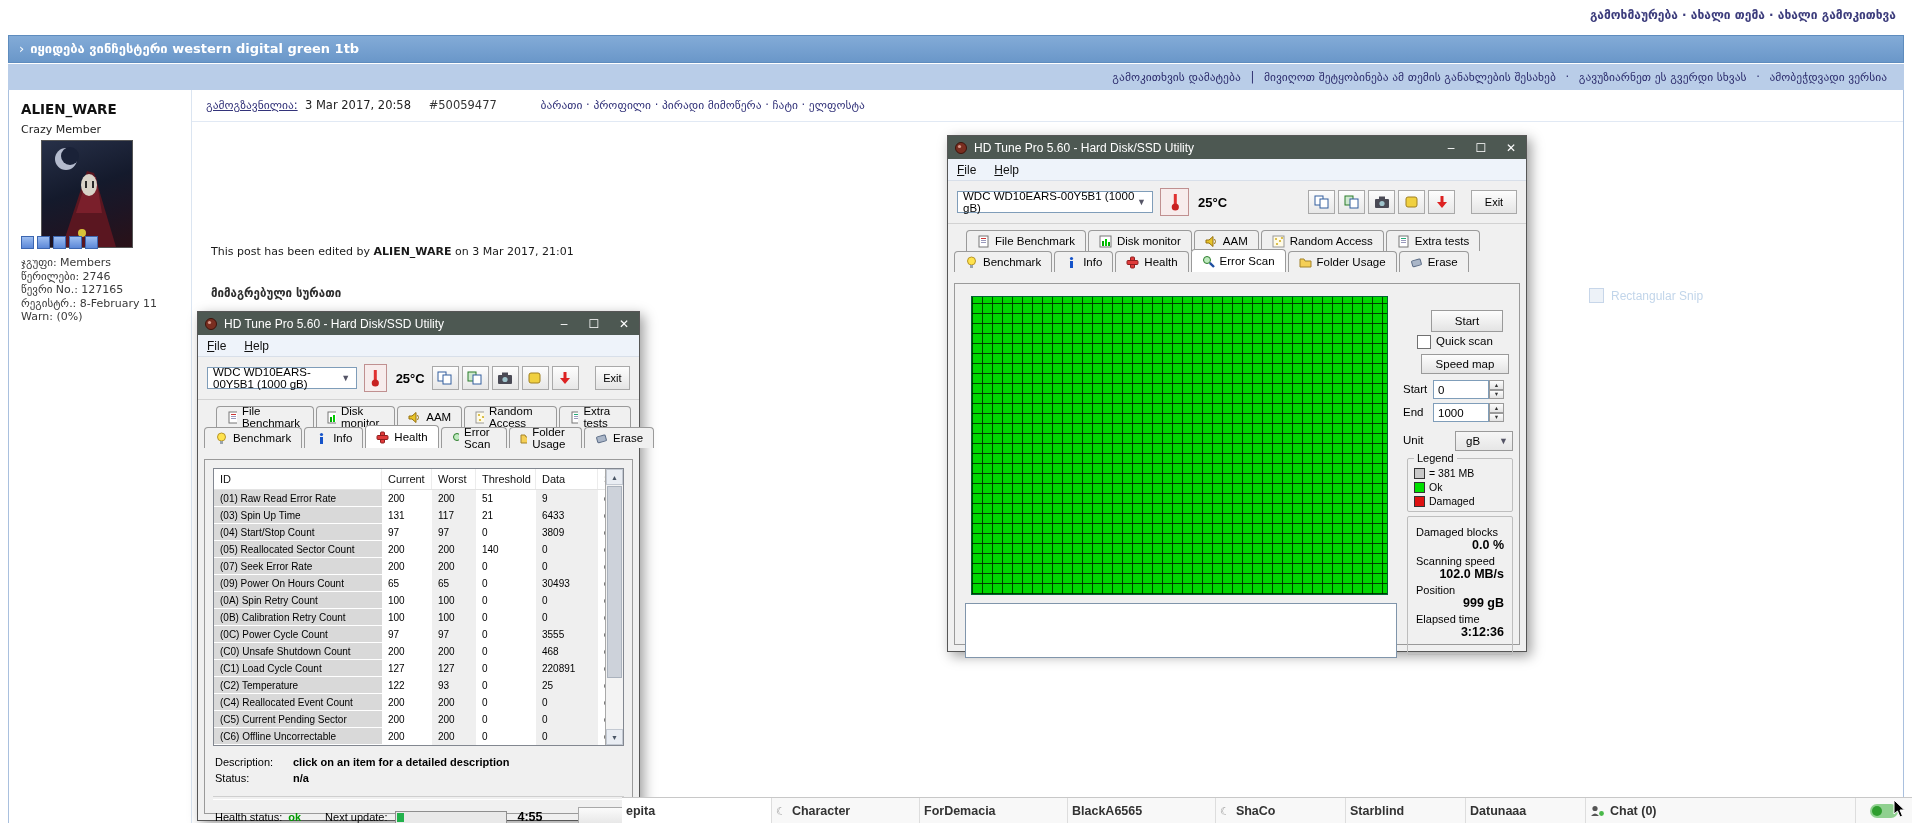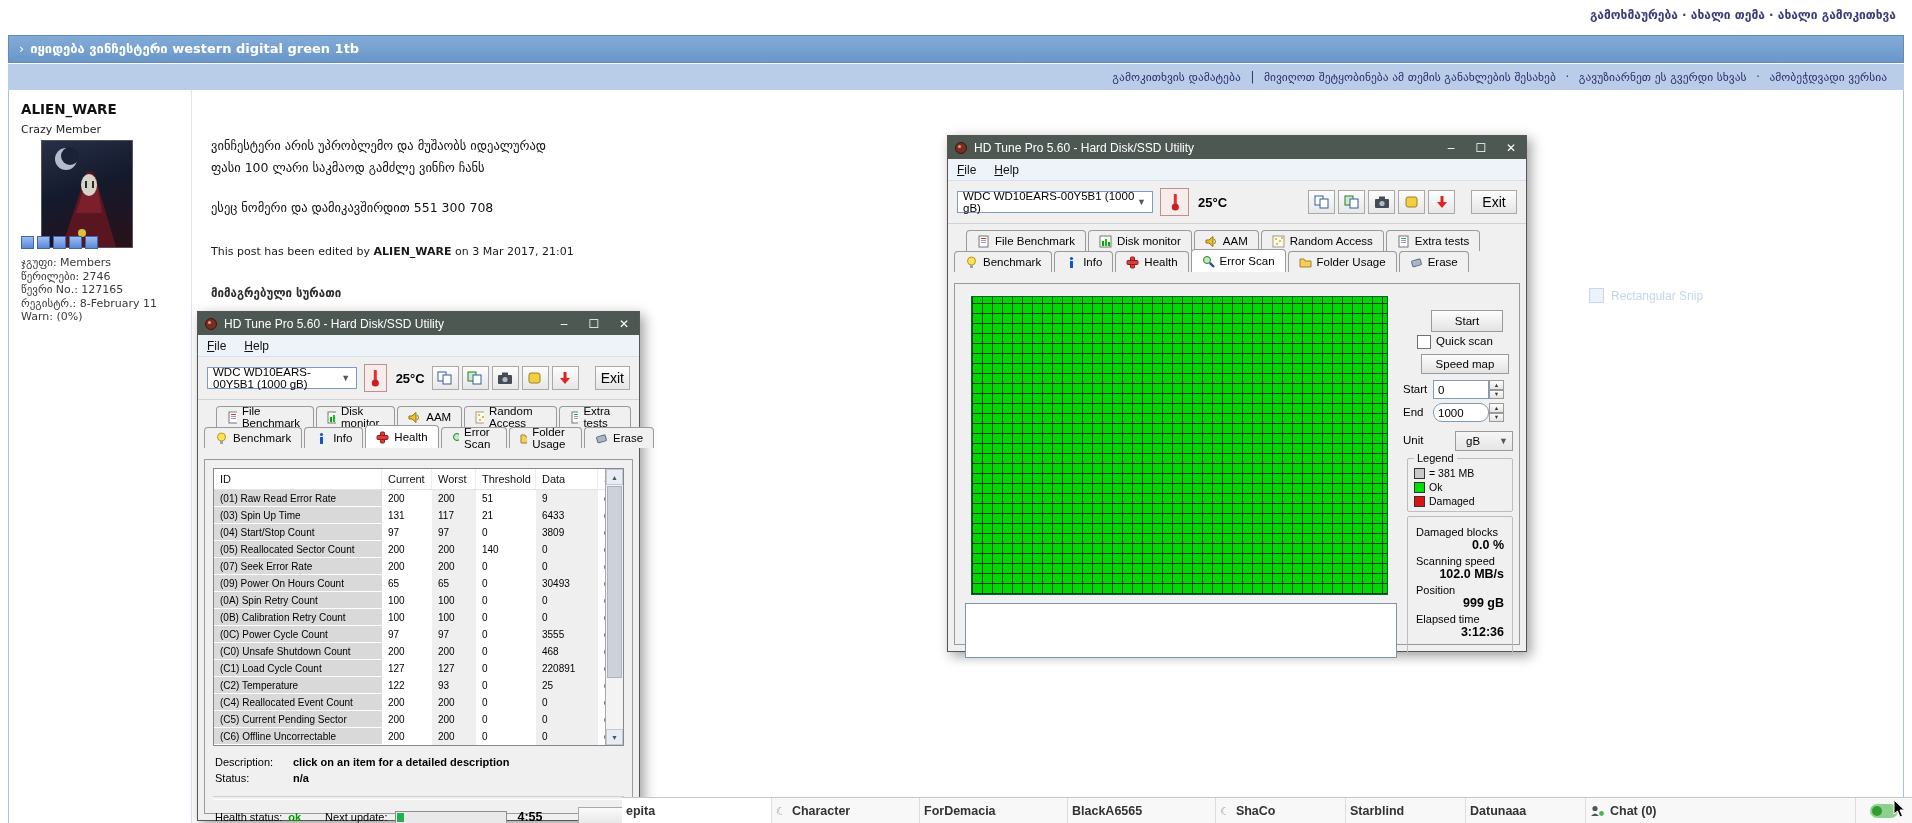--- a/index.html
+++ b/index.html
@@ -58,21 +58,21 @@
   .combo { width:196px; height:22px; box-sizing:border-box; background:#fff; border:1px solid #7f9db9;
            font-size:11.5px; display:flex; align-items:center; padding-left:5px; color:#000; }
   .combo-arrow { margin-left:auto; padding-right:6px; color:#556; font-size:9px; }
   .thermo-btn { width:27px; height:26px; border:1px solid #c09090; background:#f7ecec;
                 display:flex; align-items:center; justify-content:center; }
   .temp { font-size:13px; font-weight:bold; color:#000; margin-left:2px; }
   .tool-btns { margin-left:auto; display:flex; gap:3px; }
   .tool-btn { width:27px; height:24px; box-sizing:border-box; border:1px solid #a9a9a9;
               background:linear-gradient(#fdfdfd,#e7e7e7); display:flex; align-items:center; justify-content:center; }
   .exit-btn { width:46px; height:24px; box-sizing:border-box; border:1px solid #a9a9a9;
-              background:linear-gradient(#fdfdfd,#e5e5e5); font-size:14px; margin-left:9px;
+              background:linear-gradient(#fdfdfd,#e5e5e5); font-size:11px; margin-left:9px;
               display:flex; align-items:center; justify-content:center; color:#000; }
   .tabs-wrap { flex:none; padding:6px 6px 12px 6px; }
   .tab-row { display:flex; height:21px; }
   .tab-row.row1 { margin-left:12px; }
   .tab { display:flex; align-items:center; gap:5px; padding:0 10px; box-sizing:border-box; height:21px;
          border:1px solid #9a9a9a; border-bottom:none; border-radius:4px 4px 0 0; background:#f0f0f0;
          font-size:11.5px; margin-right:2px; color:#000; }
   .tab.active { background:#fff; height:23px; margin-top:-2px; position:relative; z-index:3; }
   .panel { flex:1; margin:0 6px 6px 6px; border:1px solid #9a9a9a; background:#f0f0f0; position:relative;
            margin-top:-1px; }
@@ -179,20 +179,26 @@
     <span>მივიღოთ შეტყობინება ამ თემის განახლების შესახებ</span>
     <span>·</span>
     <span>გავუზიარნეთ ეს გვერდი სხვას</span>
     <span>·</span>
     <span>ამობეჭდვადი ვერსია</span>
   </div>
 
   <div class="content-frame">
     <div class="col-divider"></div>
 
+    <div class="meta-row">
+      <span class="lnk">გამოგზავნილია:</span>
+      <span>&nbsp;</span><span>3 Mar 2017, 20:58</span>
+      <span class="pid">#50059477</span>
+      <span class="ulinks">ბარათი · პროფილი · პირადი მიმოწერა · ჩატი · ელფოსტა</span>
+    </div>
 
     <div class="sidebar">
       <div class="u-name">ALIEN_WARE</div>
       <div class="u-title">Crazy Member</div>
       <div class="avatar">
         <svg width="90" height="106">
           <circle cx="24" cy="18" r="11" fill="#cfd6e8" opacity="0.85"></circle>
           <circle cx="28" cy="15" r="9" fill="#1a2238"></circle>
           <path d="M45 30 L20 106 L74 106 L52 32 Z" fill="#5a1620"></path>
           <path d="M46 34 L34 72 L60 72 L54 36 Z" fill="#7a1f2b"></path>
@@ -212,25 +218,20 @@
       <div class="sidebar-info">
 
       <div>ჯგუფი: Members</div>
           <div>წერილები: 2746</div>
           <div>წევრი No.: 127165</div>
           <div>რეგისტრ.: 8-February 11</div>
           <div>Warn: (0%)</div>
         </div>
     </div>
 
-    <div class="post-body">
-      <p>ვინჩესტერი არის უპრობლემო და მუშაობს იდეალურად</p>
-      <p>ფასი 100 ლარი საკმაოდ გამძლე ვინჩო ჩანს</p>
-      <p class="gap">ესეც ნომერი და დამიკავშირდით 551 300 708</p>
-    </div>
     <div class="edit-note">
       <span>This post has been edited by</span>
       <b>ALIEN_WARE</b>
       <span>on 3 Mar 2017, 21:01</span>
     </div>
     <div class="attach-label">მიმაგრებული სურათი</div>
   </div>
 
   <div class="win" style="left:197px; top:311px; width:443px; height:510px;">
     <div class="titlebar">
@@ -730,21 +731,21 @@
       <div class="es-btn es-speed">Speed map</div>
 
       <span class="fld-label" style="left:448px; top:99px;">Start</span>
       <input class="fld" style="left: 478px; top: 96px;" value="0">
       <div class="spin" style="left:534px; top:96px;">
           <div>▲</div>
           <div>▼</div>
         </div>
 
       <span class="fld-label" style="left:448px; top:122px;">End</span>
-      <input class="fld" style="left: 478px; top: 119px; border-radius: 9px;" value="1000">
+      <input class="fld" style="left: 478px; top: 119px;" value="1000">
       <div class="spin" style="left:534px; top:119px;">
           <div>▲</div>
           <div>▼</div>
         </div>
 
       <span class="fld-label" style="left:448px; top:150px;">Unit</span>
       <div class="unit-sel">
         <span>gB</span>
         <span class="combo-arrow">▼</span>
       </div>

